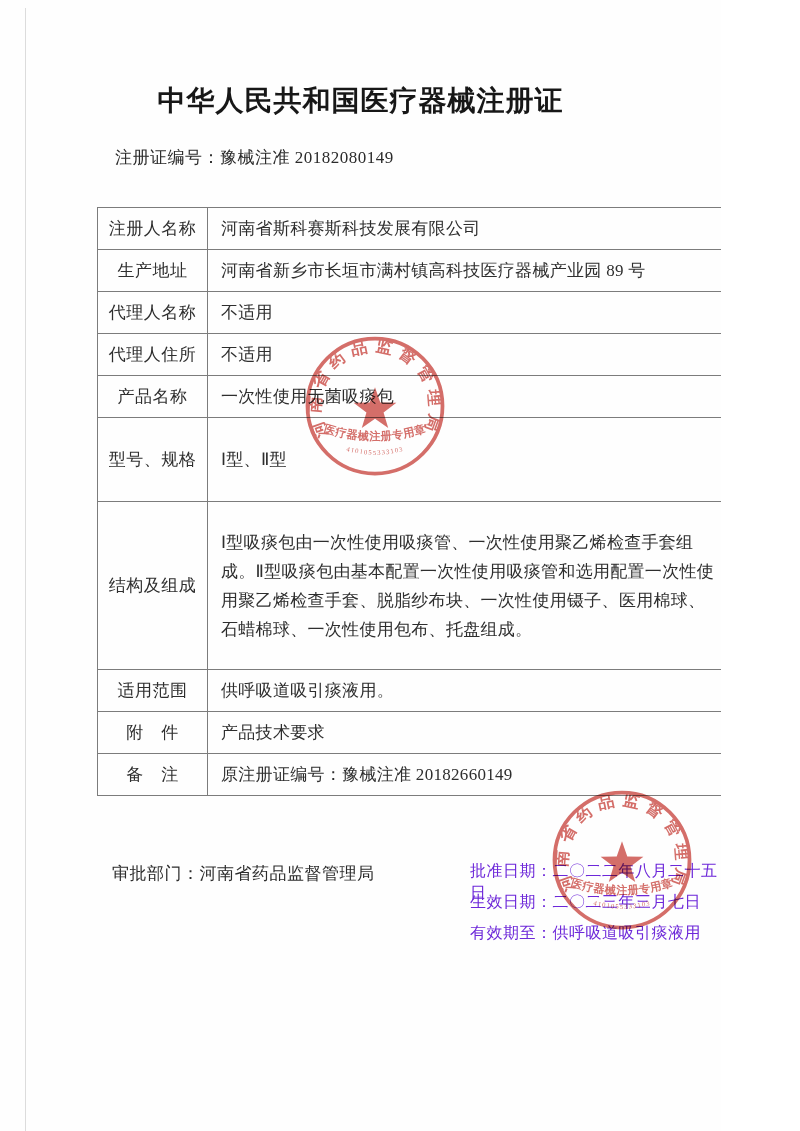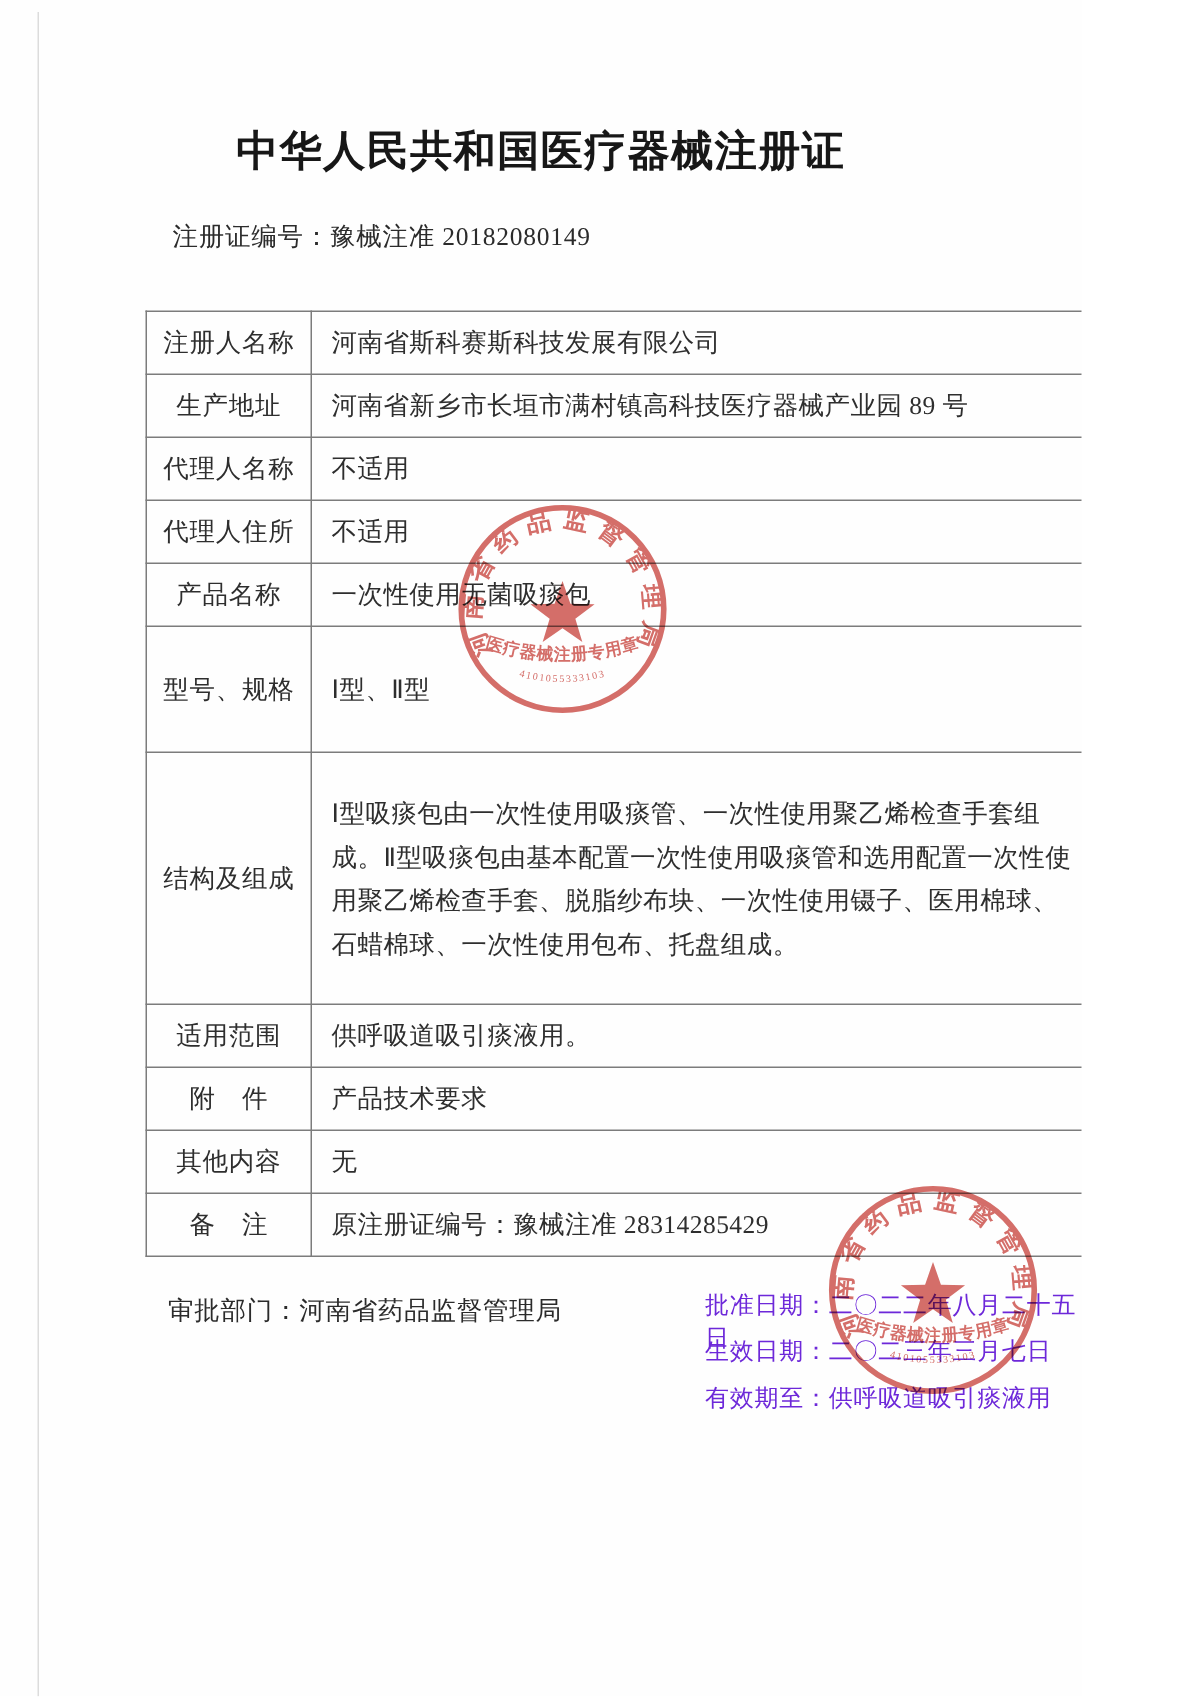--- a/index.html
+++ b/index.html
@@ -139,26 +139,22 @@
     </tr>
     <tr class="h42">
       <td class="lab">适用范围</td>
       <td class="val">供呼吸道吸引痰液用。</td>
     </tr>
     <tr class="h42">
       <td class="lab">附　件</td>
       <td class="val">产品技术要求</td>
     </tr>
     <tr class="h42">
-      <td class="lab">其他内容</td>
-      <td class="val">无</td>
-    </tr>
-    <tr class="h42">
       <td class="lab">备　注</td>
-      <td class="val">原注册证编号：豫械注准 28314285429</td>
+      <td class="val">原注册证编号：豫械注准 20182660149</td>
     </tr>
   </tbody>
     </table>
 
   <div class="footer-left">
     <span>审批部门：</span><span>河南省药品监督管理局</span>
   </div>
 
   <div class="dates">
     <div class="date-line">

